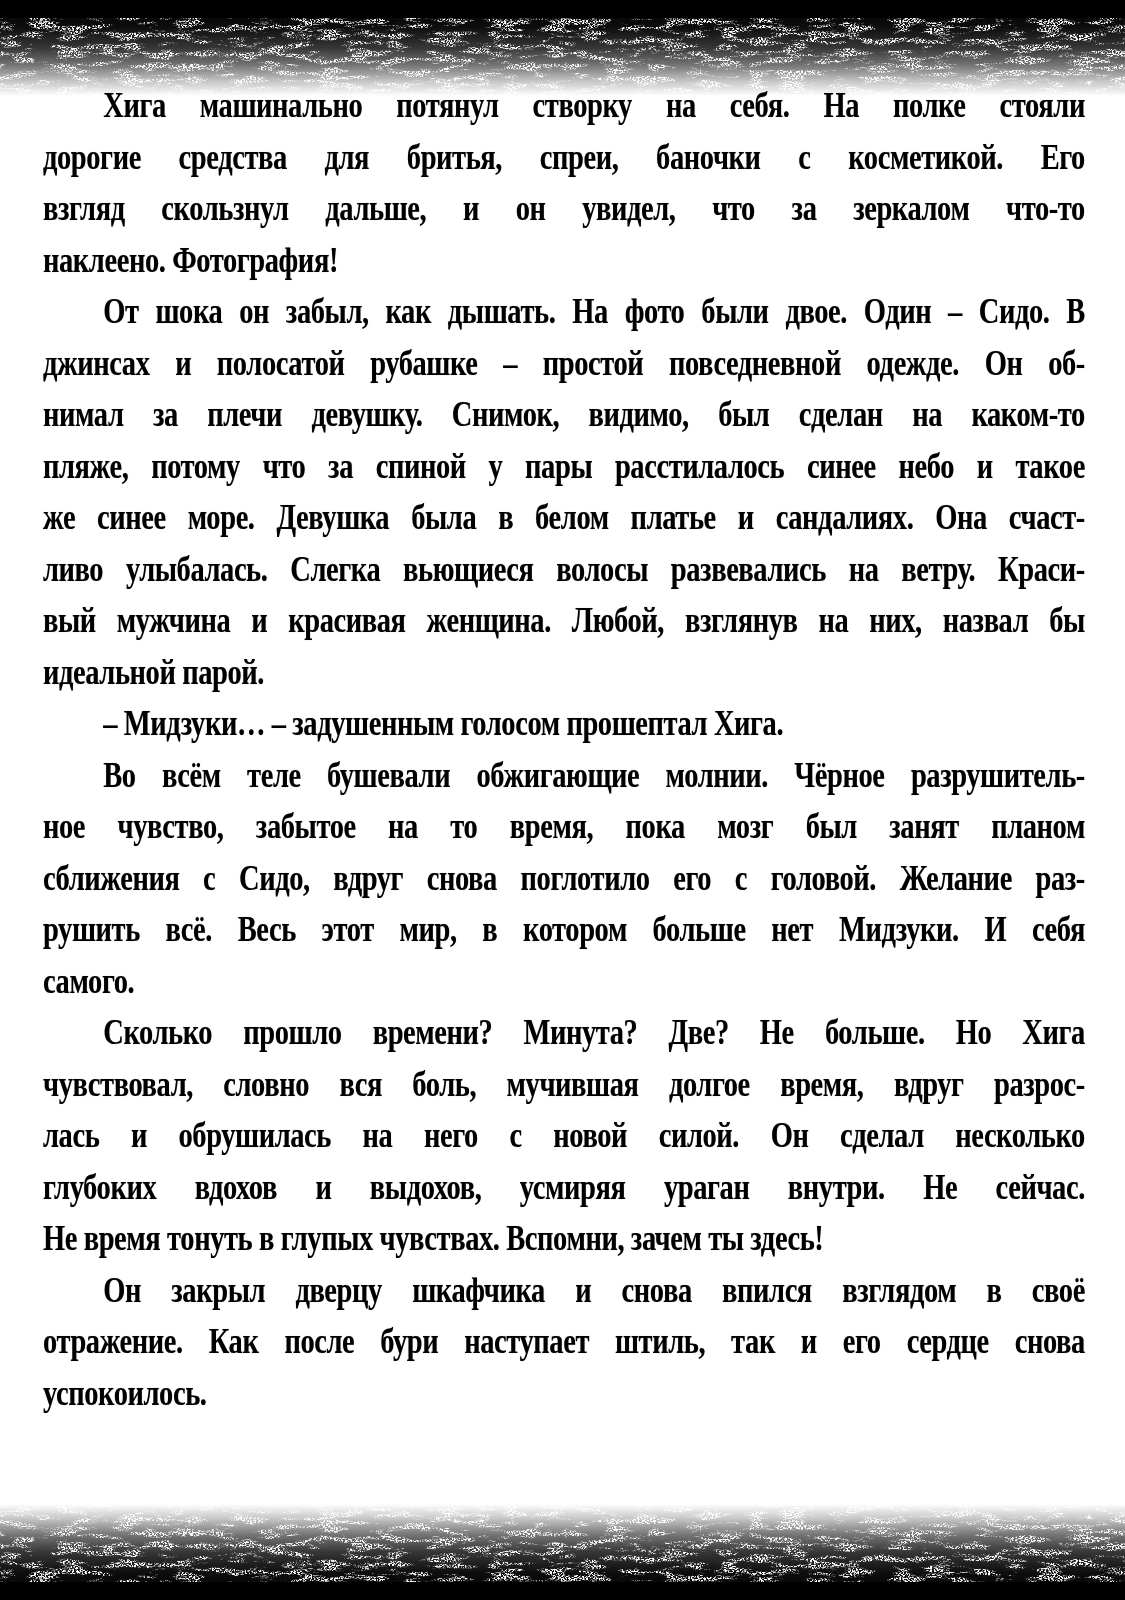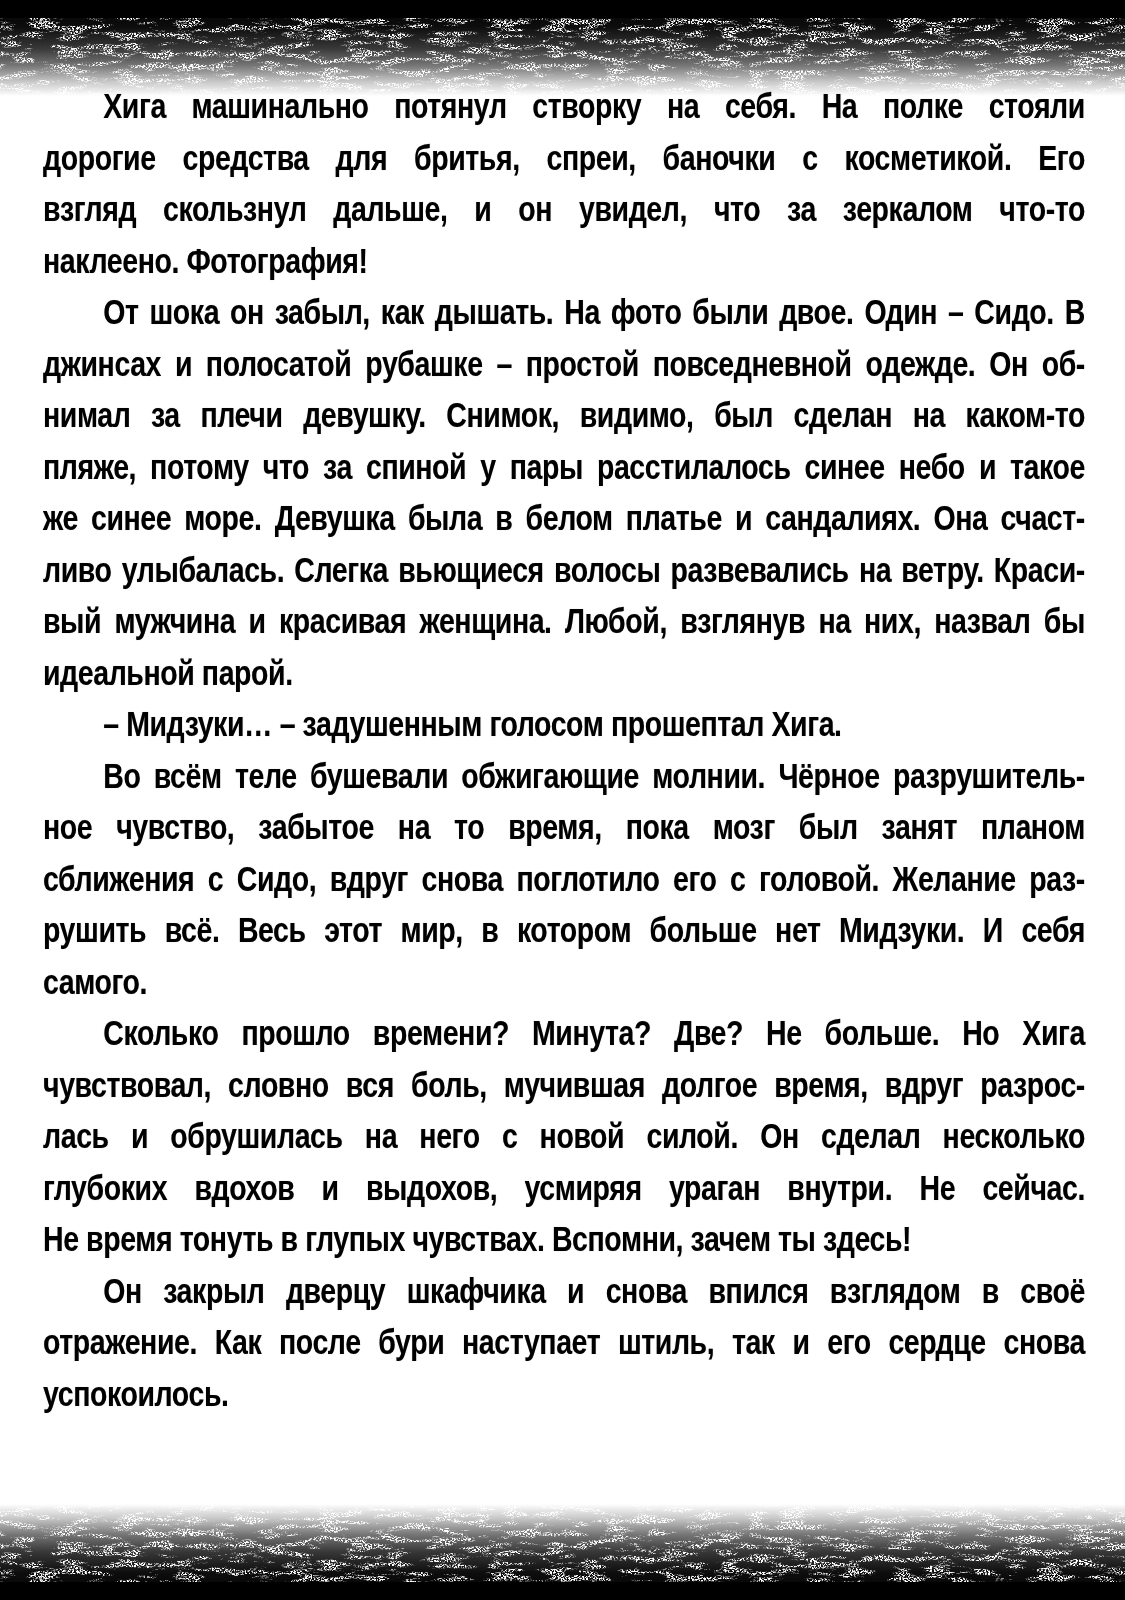--- a/index.html
+++ b/index.html
@@ -2,21 +2,21 @@
 <html lang="ru"><head>
 <meta charset="utf-8">
 <style>
   html, body { margin: 0; padding: 0; background: #ffffff; }
   .page {
     position: relative;
     width: 1125px;
     height: 1600px;
     background: #ffffff;
     overflow: hidden;
-    font-family: Liberation Sans, sans-serif;
+    font-family: Liberation Serif, serif;
   }
   .grunge {
     position: absolute;
     left: 0;
     width: 1125px;
     height: 96px;
     display: block;
   }
   .grunge.top { top: 0; }
   .grunge.bottom { bottom: 0; transform: scaleY(-1); }

